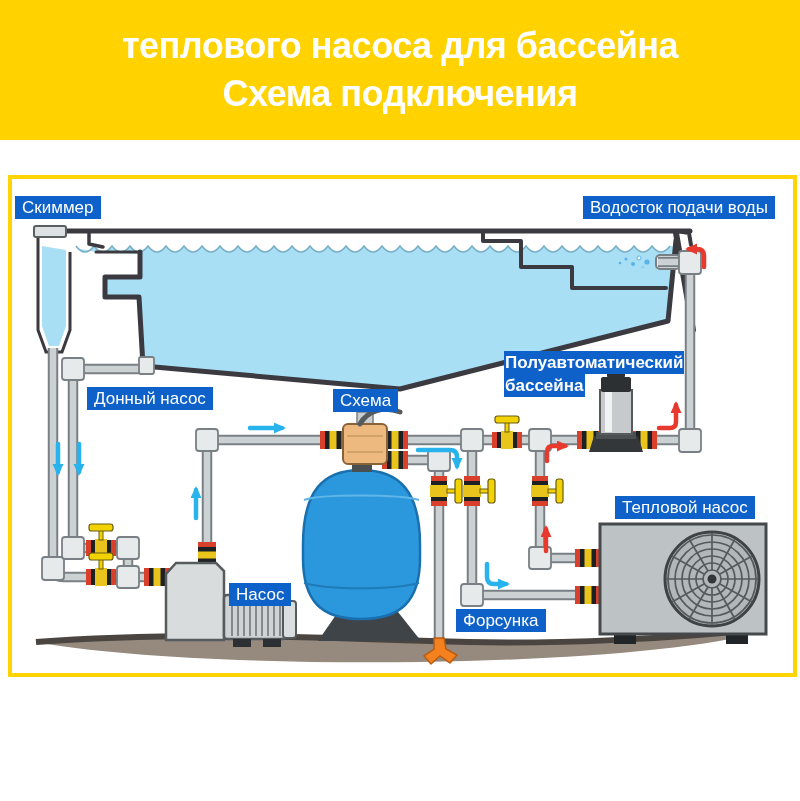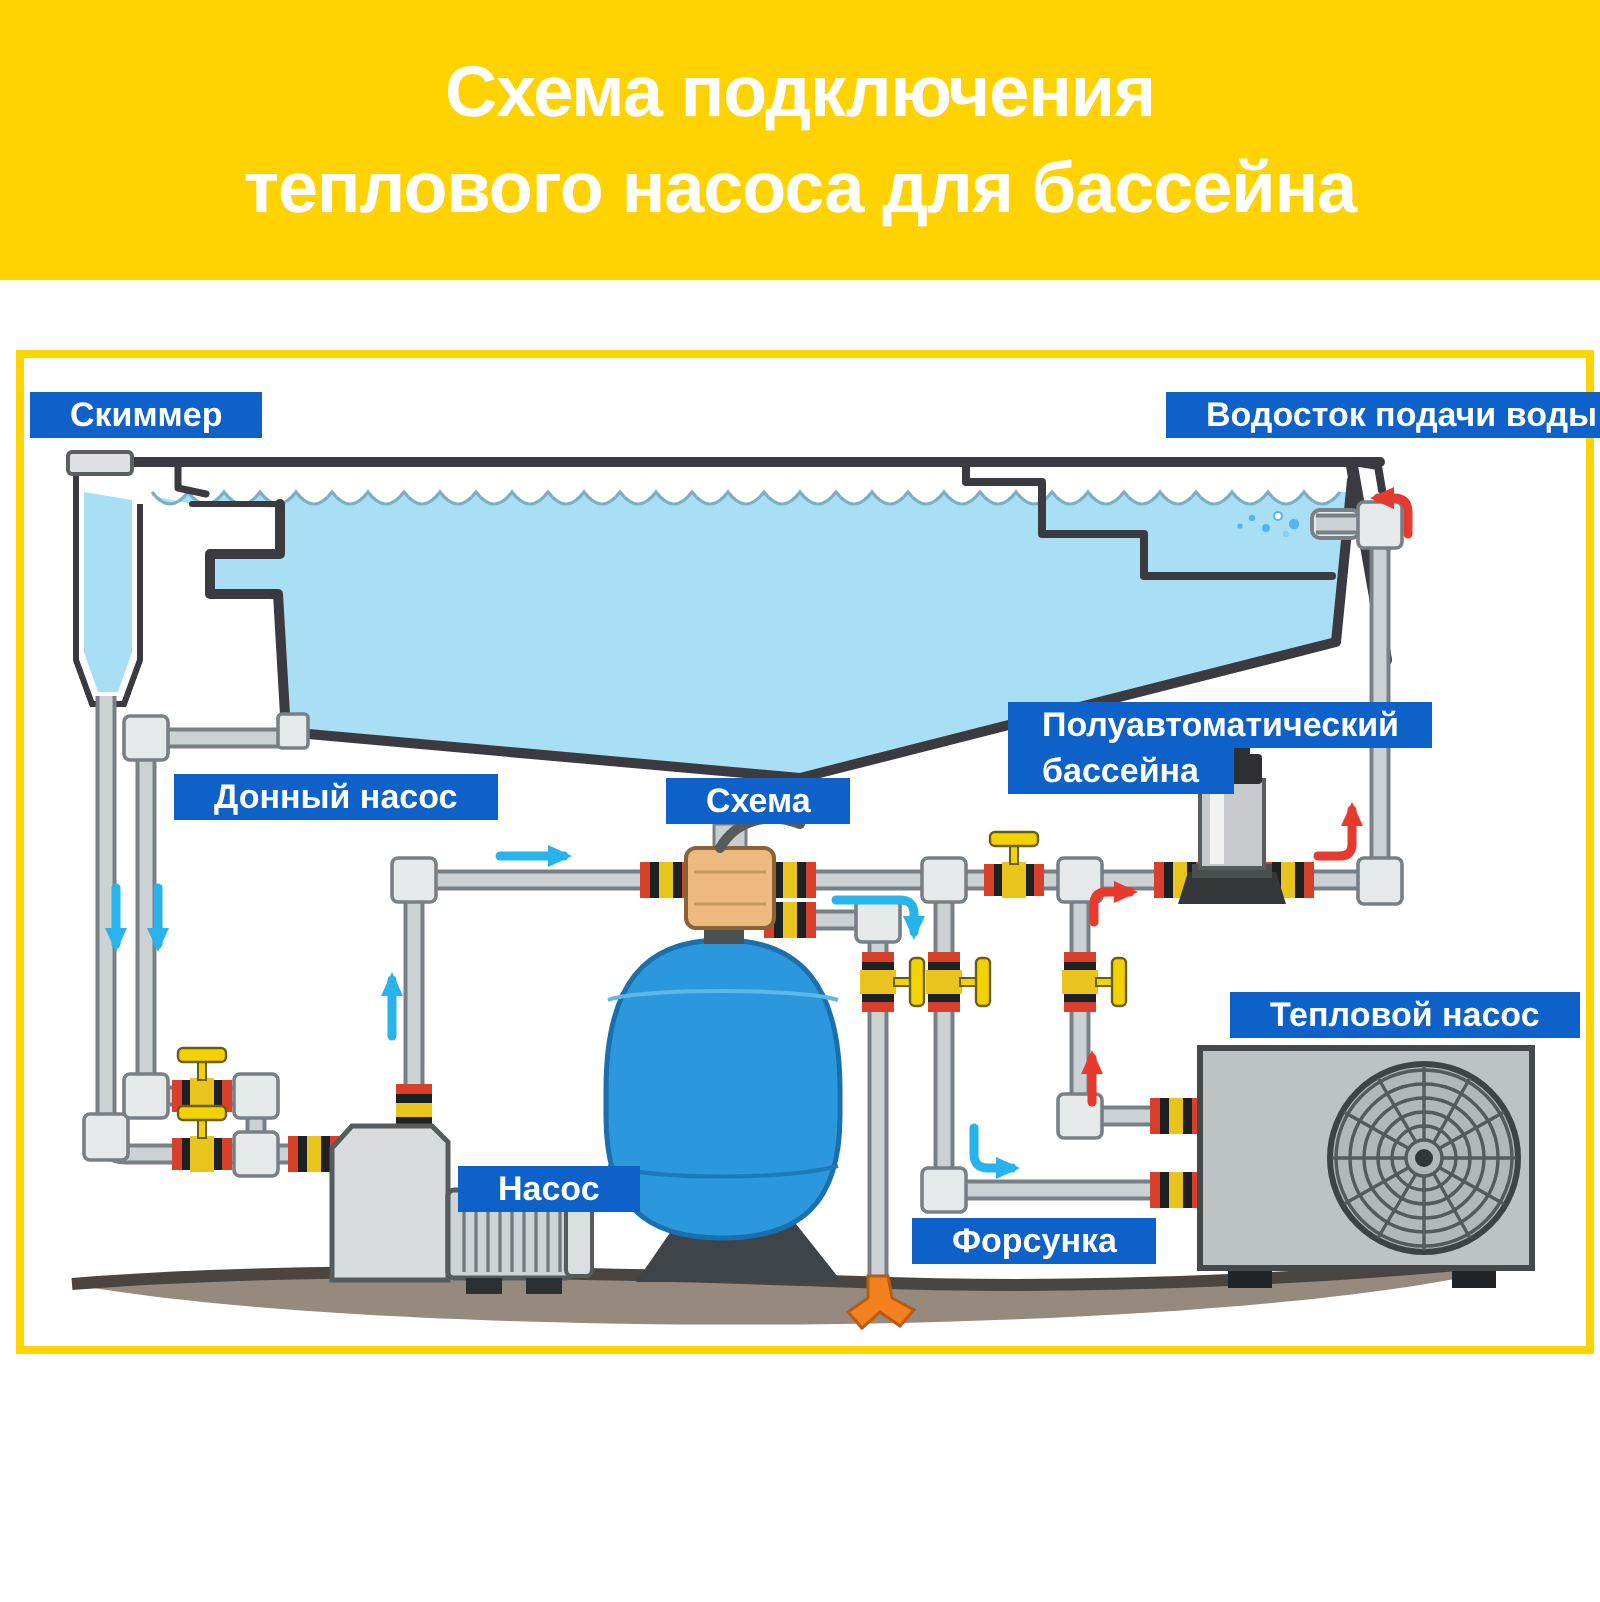--- a/index.html
+++ b/index.html
@@ -5,38 +5,38 @@
   html,body{margin:0;padding:0;background:#ffffff;}
   body{width:800px;height:801px;position:relative;overflow:hidden;
        font-family:"Liberation Sans","DejaVu Sans",sans-serif;}
   .banner{position:absolute;left:0;top:0;width:800px;height:140px;background:#ffd200;
           display:flex;flex-direction:column;align-items:center;justify-content:center;}
   .banner div{color:#ffffff;font-size:36px;font-weight:600;line-height:48px;letter-spacing:-.5px;}
   .frame{position:absolute;left:8px;top:175px;width:781px;height:494px;
          border:4px solid #ffd400;background:#ffffff;z-index:1;}
   .art{position:absolute;left:0;top:0;z-index:2;}
   .lbl{position:absolute;z-index:3;background:#0d61c8;color:#ffffff;font-size:17px;
-       font-weight:bold;line-height:19px;padding:2px 20px;white-space:nowrap;}
+       font-weight:normal;line-height:19px;padding:2px 7px;white-space:nowrap;}
   .lblcol{position:absolute;z-index:3;display:flex;flex-direction:column;align-items:flex-start;}
   .lblcol span{background:#0d61c8;color:#ffffff;font-size:17px;font-weight:bold;
-       line-height:19px;padding:2px 17px;white-space:nowrap;}
+       line-height:19px;padding:2px 1px;white-space:nowrap;}
   svg{display:block;}
   .po{stroke:#798085;stroke-width:10.5;fill:none;stroke-linejoin:round;}
   .pi{stroke:#ccd1d3;stroke-width:6.5;fill:none;stroke-linejoin:round;}
   .fit{fill:#e7eaeb;stroke:#798085;stroke-width:1.8;}
   .shell{stroke:#3a3a40;fill:none;stroke-linejoin:round;stroke-linecap:round;}
   .ab{stroke:#29b3ec;stroke-width:4.5;fill:none;stroke-linecap:round;}
   .ar{stroke:#e8392e;stroke-width:4.5;fill:none;stroke-linecap:round;}
 </style>
 </head>
 <body>
 
 <div class="banner">
+  <div>теплового насоса для бассейна</div>
   <div>Схема подключения</div>
-  <div>теплового насоса для бассейна</div>
 </div>
 
 <div class="frame"></div>
 
 <svg class="art" width="800" height="801" viewBox="0 0 800 801">
   <defs>
     <marker id="mB" markerUnits="userSpaceOnUse" markerWidth="13" markerHeight="12" refX="8" refY="5.5" orient="auto">
         <path d="M0,0 L12,5.5 L0,11 Z" fill="#29b3ec"></path>
       </marker>
     <marker id="mR" markerUnits="userSpaceOnUse" markerWidth="13" markerHeight="12" refX="8" refY="5.5" orient="auto">

